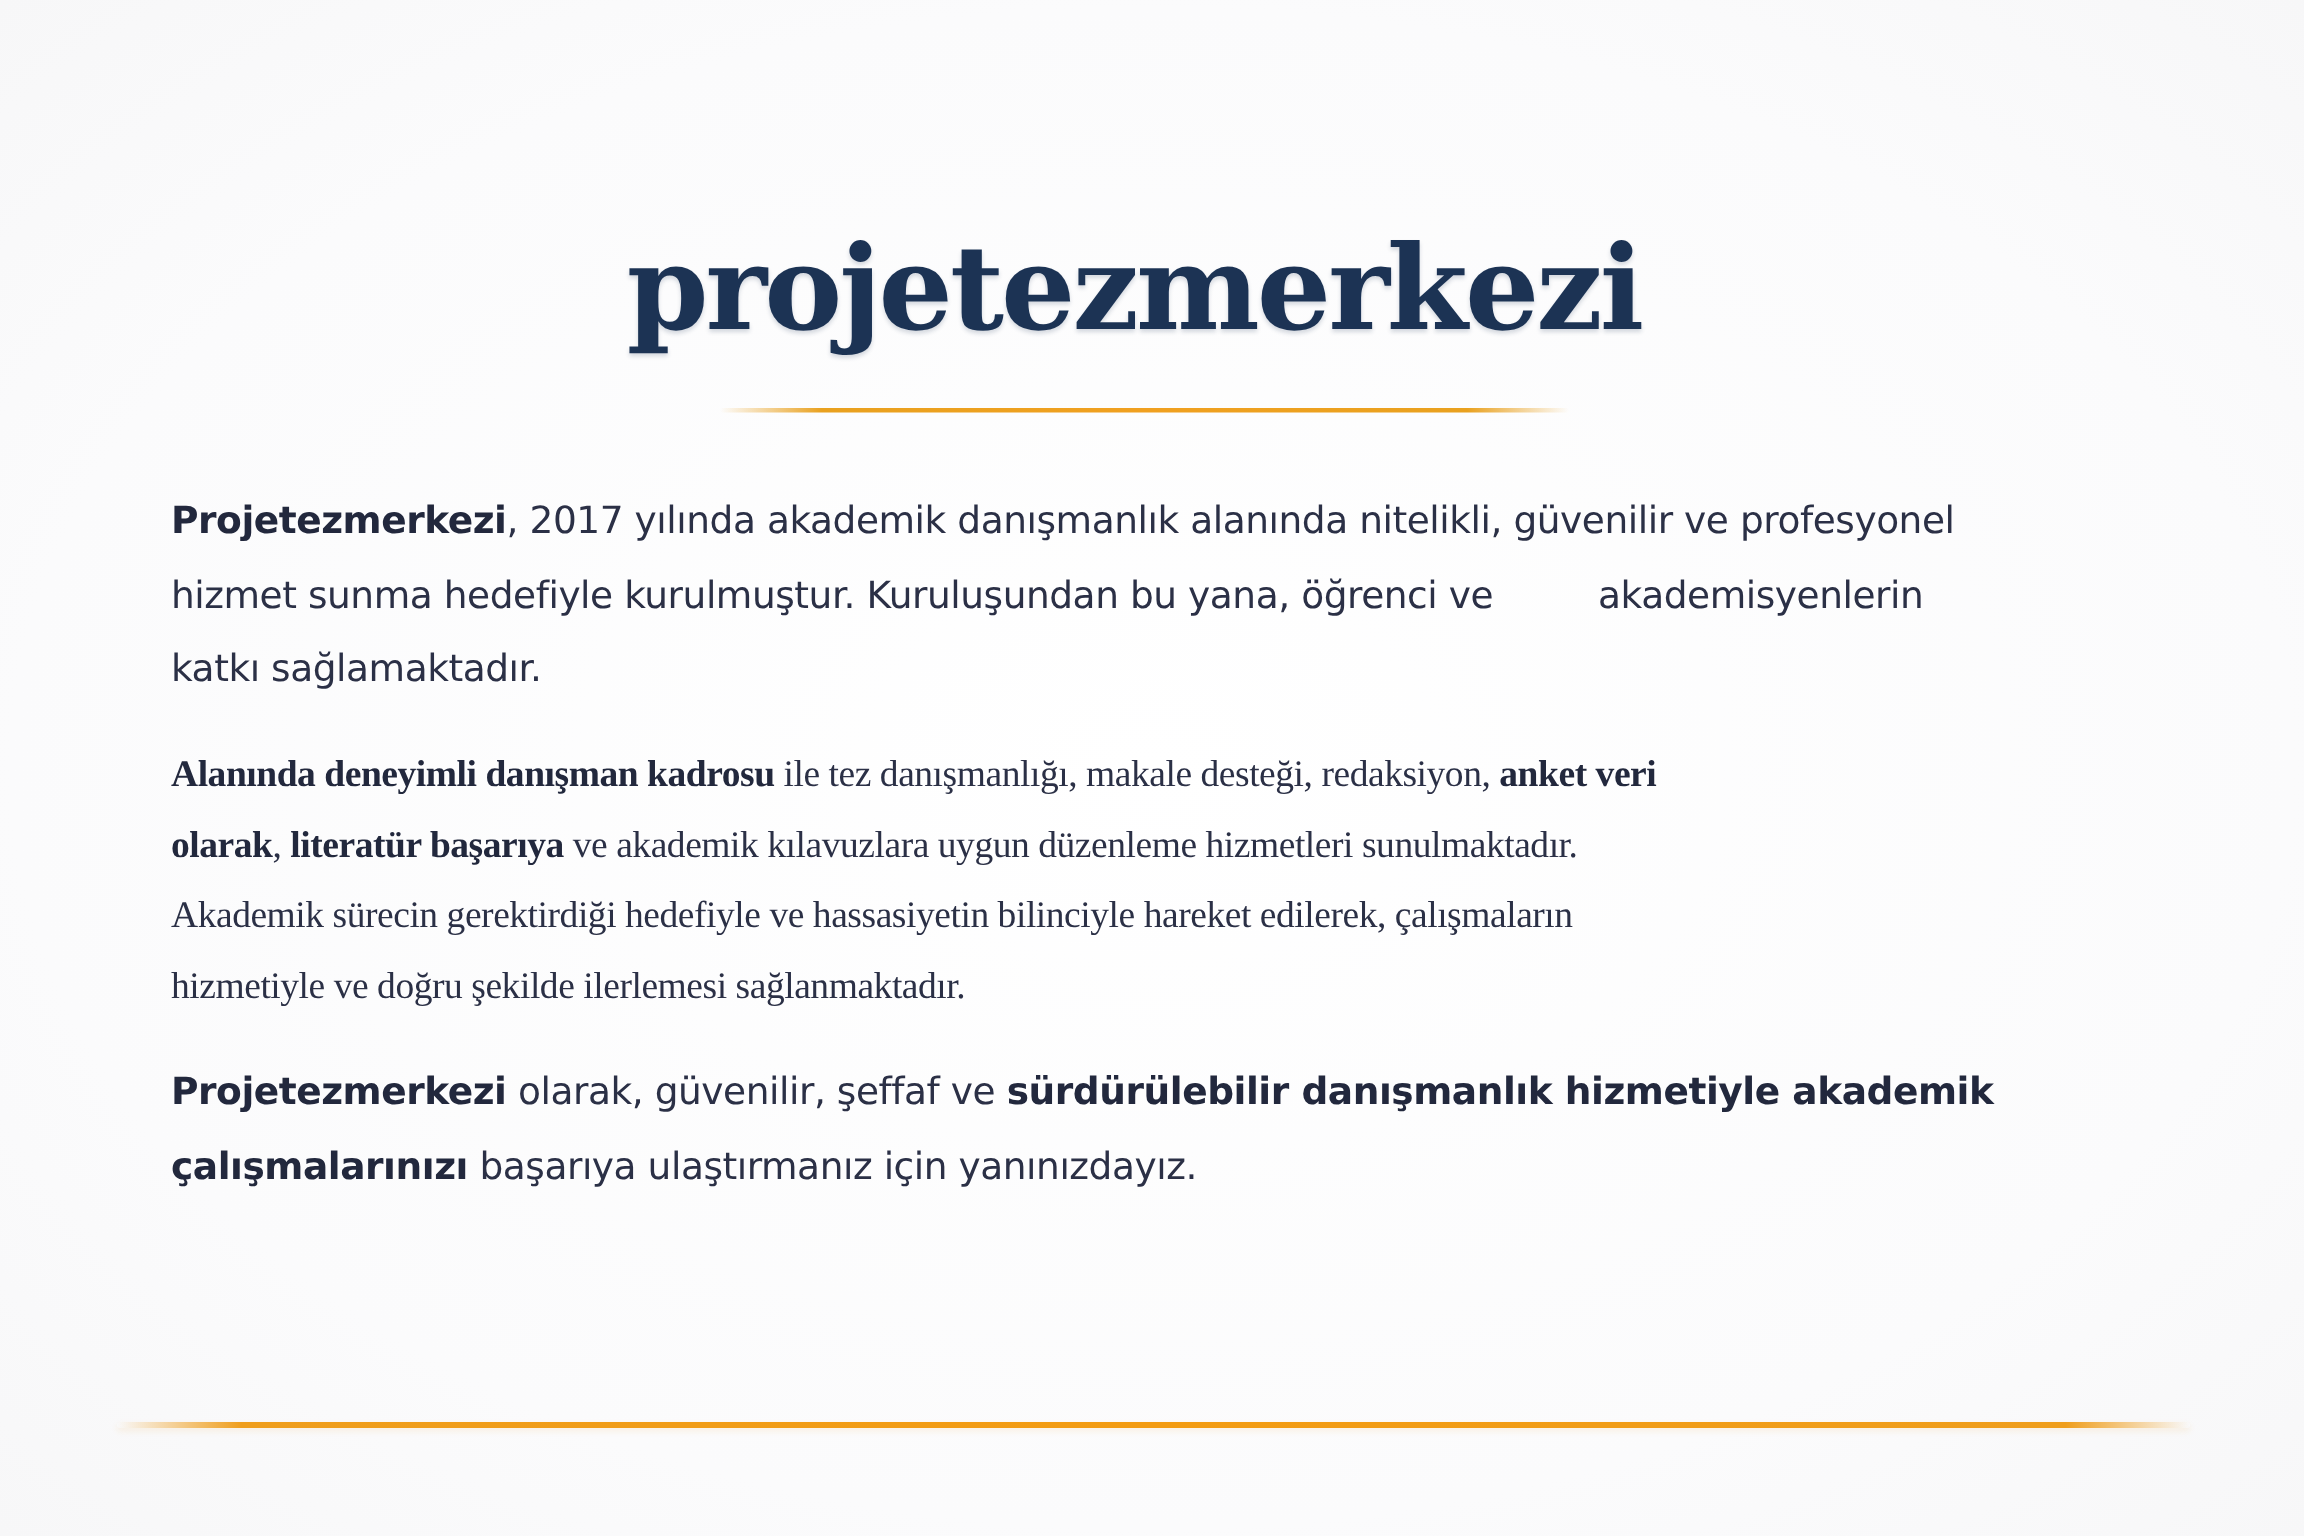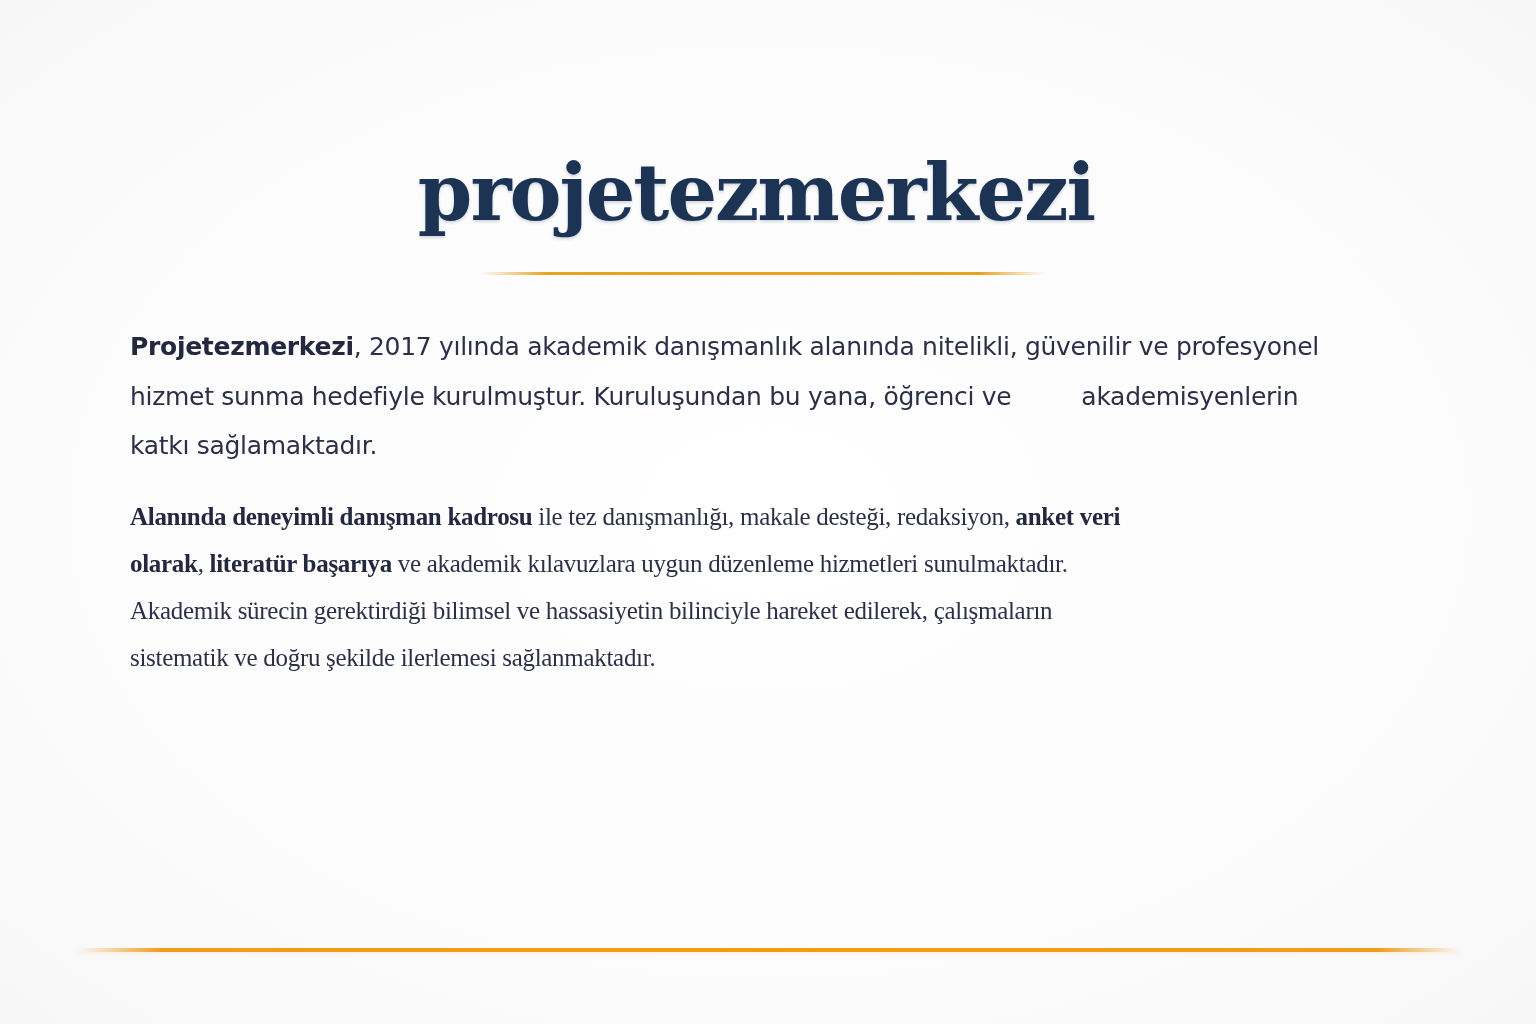--- a/index.html
+++ b/index.html
@@ -50,21 +50,21 @@
       left: 78px;
       width: 1382px;
       height: 4px;
       background: linear-gradient(90deg, rgba(240,160,32,0) 0%, #ef9e1c 6%, #f39c12 50%, #ef9e1c 94%, rgba(240,160,32,0) 100%);
       border-radius: 2px;
       box-shadow: 0 2px 4px rgba(240, 160, 32, 0.12);
     }
     .content {
       position: absolute;
       top: 322px;
-      left: 130px;
+      left: 114px;
       width: 1280px;
       font-size: 25px;
       line-height: 49.5px;
       color: #2b3046;
       letter-spacing: -0.3px;
     }
     .para {
       margin: 0 0 22px 0;
     }
     .para.p2 {
@@ -100,22 +100,26 @@
 
     <p class="para p1">
       <span class="line"><span class="b">Projetezmerkezi</span><span>, 2017 yılında akademik danışmanlık alanında nitelikli, güvenilir ve profesyonel</span></span>
       <span class="line"><span>hizmet sunma hedefiyle kurulmuştur. Kuruluşundan bu yana, öğrenci ve</span><span class="gap"></span><span>akademisyenlerin</span></span>
       <span class="line"><span>katkı sağlamaktadır.</span></span>
     </p>
 
     <p class="para p2">
       <span class="line"><span class="b">Alanında deneyimli danışman kadrosu</span><span> ile tez danışmanlığı, makale desteği, redaksiyon, </span><span class="b">anket veri</span></span>
       <span class="line"><span class="b">olarak</span><span>, </span><span class="b">literatür başarıya</span><span> ve akademik kılavuzlara uygun düzenleme hizmetleri sunulmaktadır.</span></span>
-      <span class="line"><span>Akademik sürecin gerektirdiği bilimsel ve hassasiyetin bilinciyle hareket edilerek, çalışmaların</span></span>
-      <span class="line"><span>sistematik ve doğru şekilde ilerlemesi sağlanmaktadır.</span></span>
+      <span class="line"><span>Akademik sürecin gerektirdiği hedefiyle ve hassasiyetin bilinciyle hareket edilerek, çalışmaların</span></span>
+      <span class="line"><span>hizmetiyle ve doğru şekilde ilerlemesi sağlanmaktadır.</span></span>
     </p>
 
+    <p class="para p3">
+      <span class="line"><span class="b">Projetezmerkezi</span><span> olarak, güvenilir, şeffaf ve </span><span class="b">sürdürülebilir danışmanlık hizmetiyle akademik</span></span>
+      <span class="line"><span class="b">çalışmalarınızı</span><span> başarıya ulaştırmanız için yanınızdayız.</span></span>
+    </p>
 
   </div>
 
   <div class="divider-bottom"></div>
 
 </div>
 
 </body></html>

